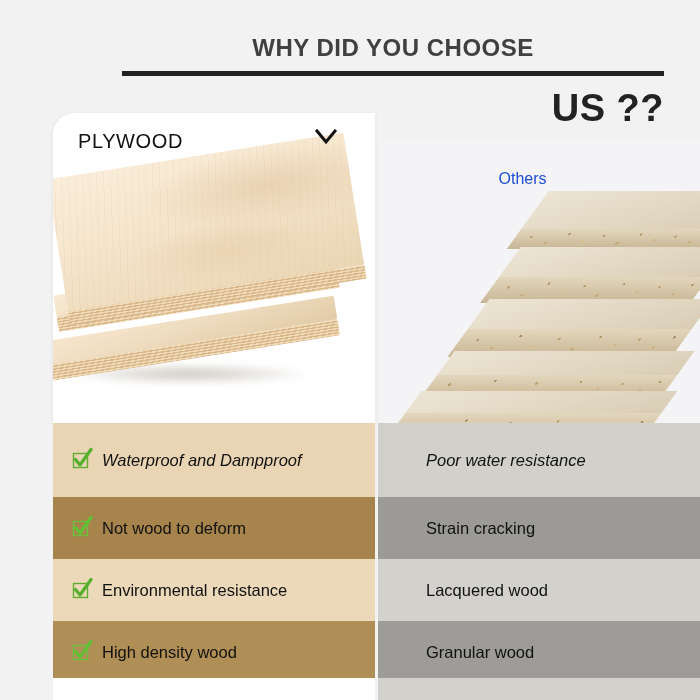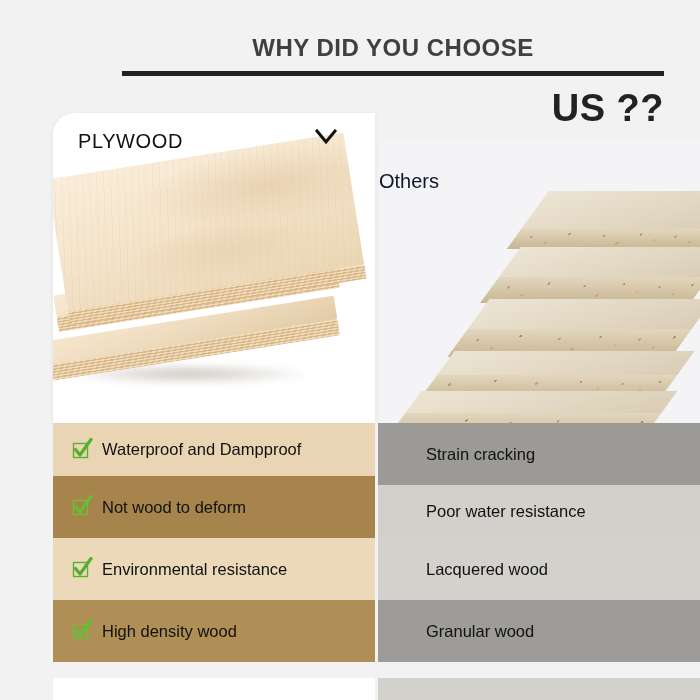--- a/index.html
+++ b/index.html
@@ -68,23 +68,23 @@
   }
   .chevron {
     position: absolute;
     right: 38px; top: 16px;
     z-index: 5;
     line-height: 1;
   }
   .panel-title-right {
     position: absolute;
     left: 0; top: 31px; width: 287px;
-    text-align: left;
-    font-size: 20px;
-    color: #0f172a;
+    text-align: center;
+    font-size: 16px;
+    color: #1d4ed8;
     z-index: 5;
   }
 
   
   .ply-stage {
     position: absolute;
     left: 0; top: 0; width: 322px; height: 310px;
     background: #ffffff;
   }
   .ply-sheet {
@@ -151,21 +151,21 @@
     left: 378px; top: 423px; width: 322px;
   }
   .cmp-row {
     display: flex;
     align-items: center;
     height: 62px;
     padding-left: 20px;
     font-size: 16.5px;
     color: #111111;
   }
-  .cmp-row.first { height: 53px; }
+  .cmp-row.first { height: 74px; font-style: italic; }
   .rows-right .cmp-row { padding-left: 48px; }
 
   .chk {
     position: relative;
     width: 16px; height: 16px;
     margin-right: 13px;
     flex: 0 0 16px;
   }
   .chk svg { position: absolute; left: -2px; top: -5px; }
 
@@ -286,28 +286,28 @@
           <rect x="2.5" y="6.5" width="14" height="14" fill="none" stroke="#6fbf3f" stroke-width="1.4"></rect>
           <path d="M4.5 12.5 L9 18 L20 2.5" fill="none" stroke="#63c034" stroke-width="3.2" stroke-linecap="round" stroke-linejoin="round"></path>
         </svg>
       </span>
       <span class="row-label">High density wood</span>
     </div>
   </div>
 
   <div class="rows-right">
 
+    <div class="cmp-row first" style="background:#d2d0cb;">
+      <span class="row-label">Poor water resistance</span>
+    </div>
+
     <div class="cmp-row" style="background:#9b9a96;">
       <span class="row-label">Strain cracking</span>
     </div>
 
-    <div class="cmp-row first" style="background:#d2d0cb;">
-      <span class="row-label">Poor water resistance</span>
-    </div>
-
     <div class="cmp-row" style="background:#d3d1cc;">
       <span class="row-label">Lacquered wood</span>
     </div>
 
     <div class="cmp-row" style="background:#9e9c98;align-items:center;">
       <span class="row-label">Granular wood</span>
     </div>
   </div>
 
   <div style="position:absolute; left:378px; top:678px; width:322px; height:22px; background:#d3d1cc;"></div>

